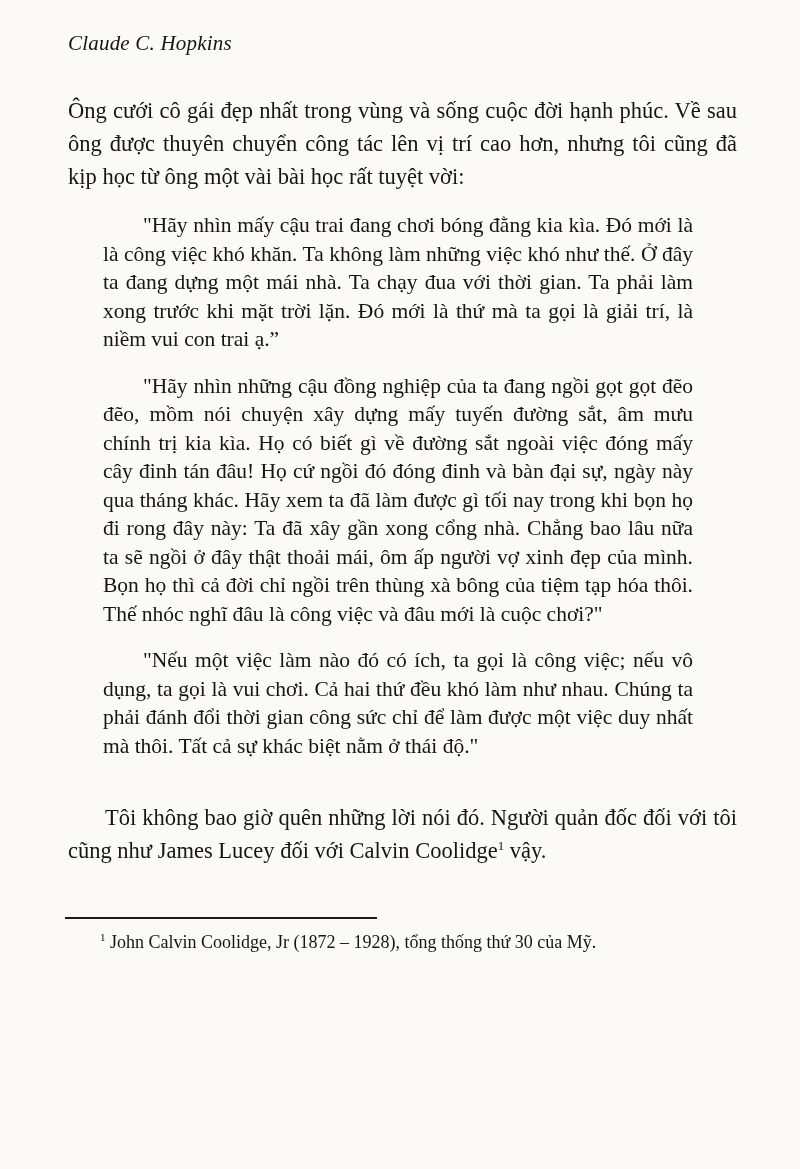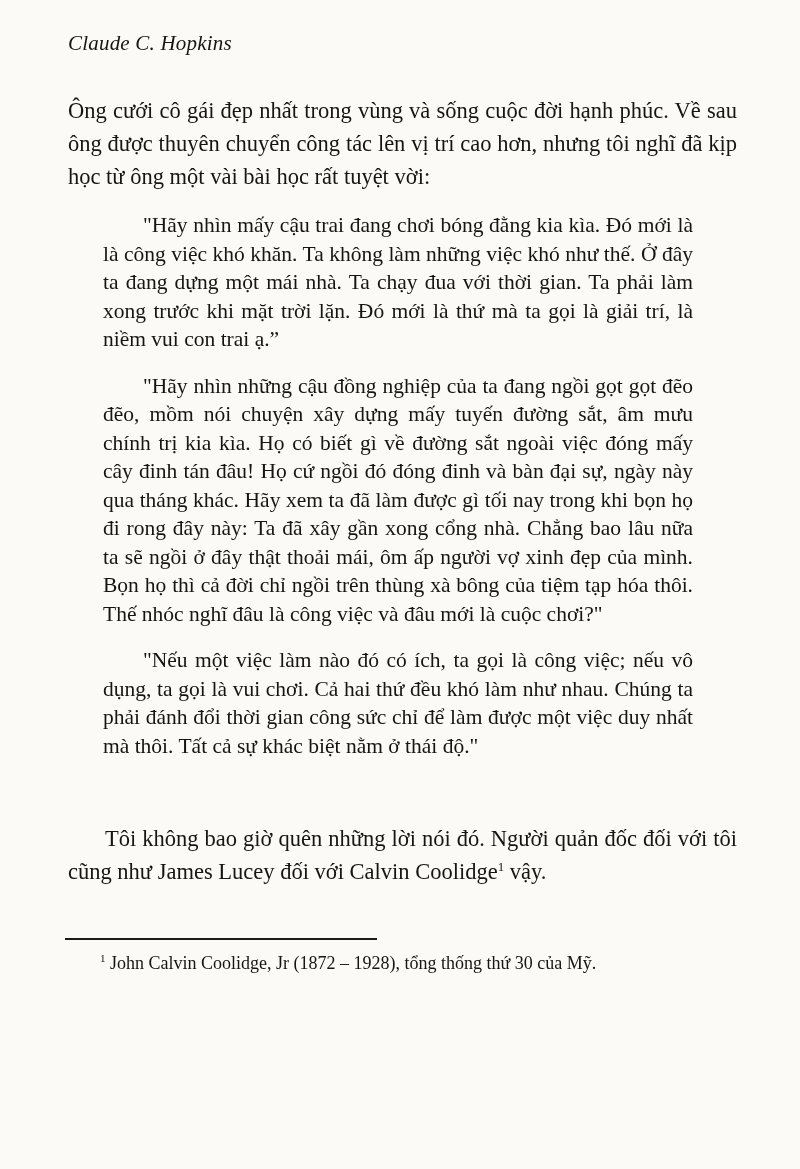--- a/index.html
+++ b/index.html
@@ -29,21 +29,21 @@
   }
   .para-first { margin-top: 38px; }
   .quote {
     font-size: 21.5px;
     line-height: 28.5px;
     text-align: justify;
     margin: 18px 44px 18px 35px;
     text-indent: 40px;
   }
   .para-closing {
-    margin-top: 62px;
+    margin-top: 41px;
     text-indent: 37px;
     font-family: Liberation Serif, serif;
   }
   .fn-ref {
     font-size: 13px;
     line-height: 0;
     vertical-align: super;
   }
   .footnote-area { margin-top: 50px; }
   .footnote-rule {
@@ -63,21 +63,21 @@
     vertical-align: super;
   }
 </style>
 </head>
 <body>
 
 <div class="page">
 
   <div class="running-header">Claude C. Hopkins</div>
 
-  <p class="para para-first">Ông cưới cô gái đẹp nhất trong vùng và sống cuộc đời hạnh phúc. Về sau ông được thuyên chuyển công tác lên vị trí cao hơn, nhưng tôi nghĩ đã kịp học từ ông một vài bài học rất tuyệt vời:</p>
+  <p class="para para-first">Ông cưới cô gái đẹp nhất trong vùng và sống cuộc đời hạnh phúc. Về sau ông được thuyên chuyển công tác lên vị trí cao hơn, nhưng tôi cũng đã kịp học từ ông một vài bài học rất tuyệt vời:</p>
 
   <blockquote class="quote">"Hãy nhìn mấy cậu trai đang chơi bóng đằng kia kìa. Đó mới là là công việc khó khăn. Ta không làm những việc khó như thế. Ở đây ta đang dựng một mái nhà. Ta chạy đua với thời gian. Ta phải làm xong trước khi mặt trời lặn. Đó mới là thứ mà ta gọi là giải trí, là niềm vui con trai ạ.”</blockquote>
 
   <blockquote class="quote">"Hãy nhìn những cậu đồng nghiệp của ta đang ngồi gọt gọt đẽo đẽo, mồm nói chuyện xây dựng mấy tuyến đường sắt, âm mưu chính trị kia kìa. Họ có biết gì về đường sắt ngoài việc đóng mấy cây đinh tán đâu! Họ cứ ngồi đó đóng đinh và bàn đại sự, ngày này qua tháng khác. Hãy xem ta đã làm được gì tối nay trong khi bọn họ đi rong đây này: Ta đã xây gần xong cổng nhà. Chẳng bao lâu nữa ta sẽ ngồi ở đây thật thoải mái, ôm ấp người vợ xinh đẹp của mình. Bọn họ thì cả đời chỉ ngồi trên thùng xà bông của tiệm tạp hóa thôi. Thế nhóc nghĩ đâu là công việc và đâu mới là cuộc chơi?"</blockquote>
 
   <blockquote class="quote">"Nếu một việc làm nào đó có ích, ta gọi là công việc; nếu vô dụng, ta gọi là vui chơi. Cả hai thứ đều khó làm như nhau. Chúng ta phải đánh đổi thời gian công sức chỉ để làm được một việc duy nhất mà thôi. Tất cả sự khác biệt nằm ở thái độ."</blockquote>
 
   <p class="para para-closing"><span>Tôi không bao giờ quên những lời nói đó. Người quản đốc đối với tôi cũng như James Lucey đối với Calvin Coolidge</span><sup class="fn-ref">1</sup><span> vậy.</span></p>
 
   <div class="footnote-area">

